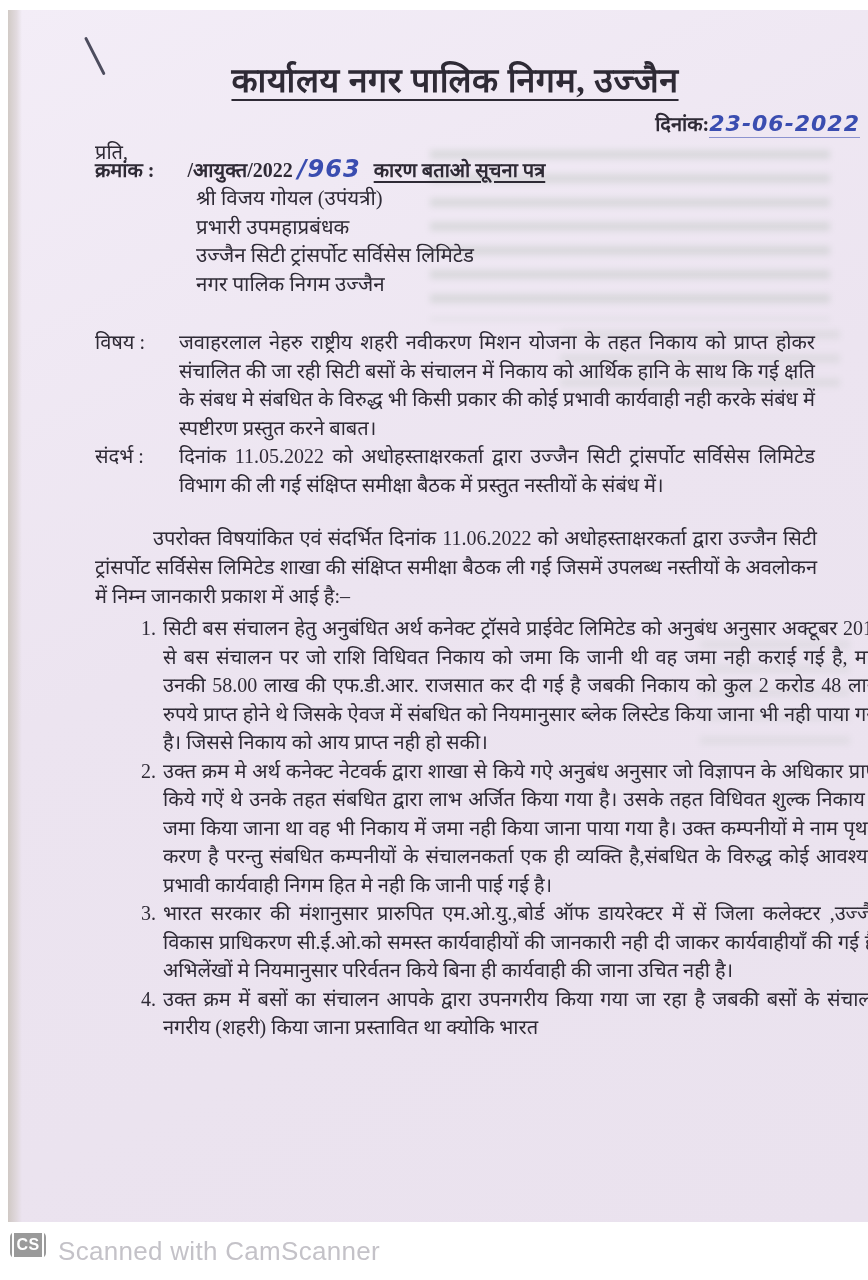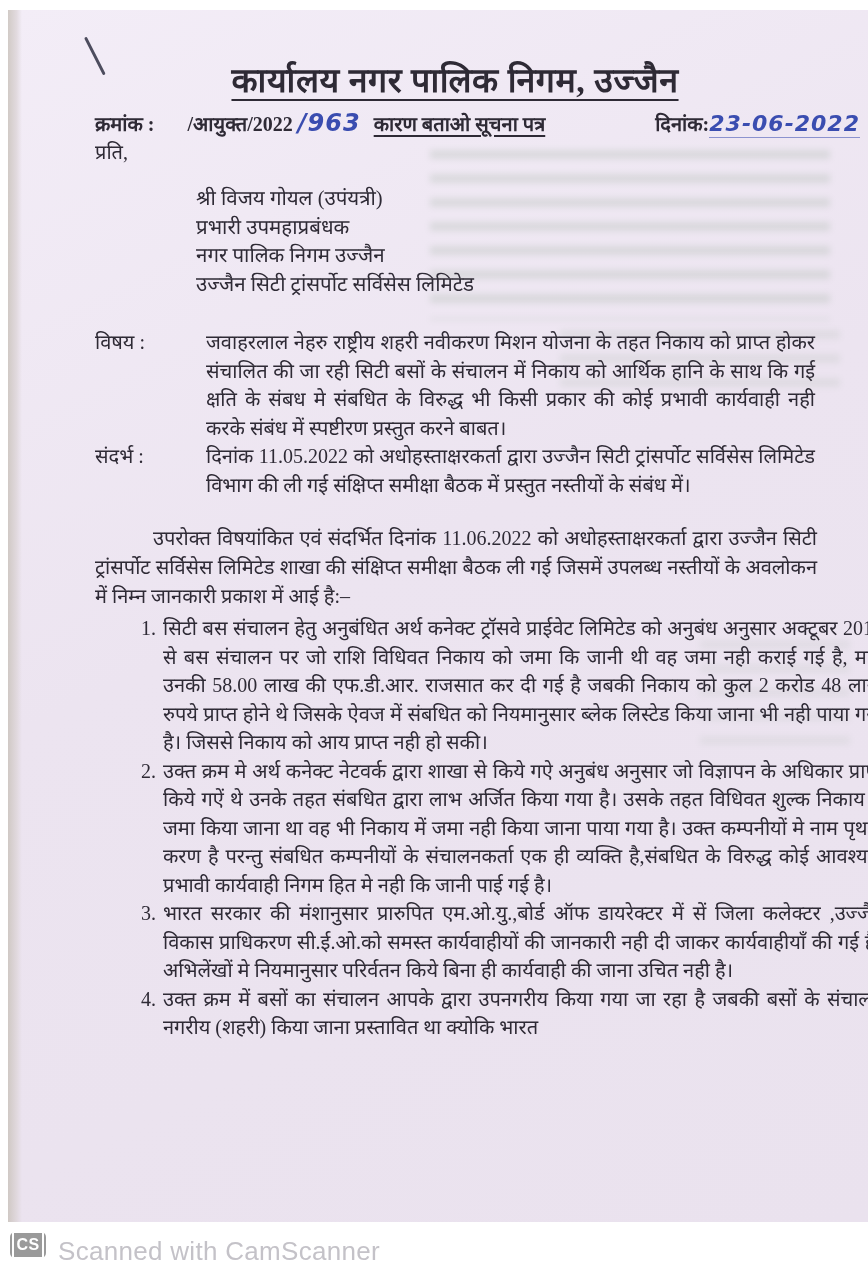--- a/index.html
+++ b/index.html
@@ -44,26 +44,26 @@
     position:absolute;left:95px;top:110px;width:765px;height:30px;
     font-size:20px;font-weight:bold;white-space:nowrap;
   }
   .ref-label{display:inline-block;}
   .ref-printed{display:inline-block;margin-left:28px;}
   .hand{
     color:#3a4db0;font-family:"DejaVu Sans","Liberation Sans",sans-serif;
     font-style:italic;font-weight:bold;letter-spacing:1px;
   }
   .ref-hand{display:inline-block;font-size:24px;line-height:20px;}
-  .ref-notice{display:inline-block;margin-left:8px;text-decoration:underline;text-underline-offset:4px;}
+  .ref-notice{display:inline-block;margin-left:8px;text-decoration:underline;text-underline-offset:4px;margin-top:46px;}
   .date-wrap{position:absolute;right:0;top:0;font-size:20px;font-weight:bold;}
   .date-value{font-size:22px;border-bottom:1.5px solid rgba(58,77,176,.55);padding-bottom:1px;}
   .salutation{position:absolute;left:95px;top:138px;font-size:20px;}
   .addressee{position:absolute;left:196px;top:184px;font-size:20.5px;line-height:28.5px;}
-  .label-block{position:absolute;left:95px;width:720px;display:flex;font-size:20px;line-height:28.5px;gap:27px;}
+  .label-block{position:absolute;left:95px;width:720px;display:flex;font-size:20px;line-height:28.5px;}
   .label-block .lbl{flex:0 0 66px;white-space:nowrap;}
   .label-block .txt{flex:1;text-align:justify;padding-left:2px;margin-left:16px;}
   .subject-block{top:328px;}
   .reference-block{top:442px;}
   .intro{
     position:absolute;left:95px;top:524px;width:722px;
     font-size:20px;line-height:29px;text-align:justify;text-indent:58px;
   }
   .points{
     position:absolute;left:95px;top:614px;width:722px;
@@ -111,22 +111,22 @@
     <span class="date-wrap">
       <span>दिनांक:</span><span class="hand date-value">23-06-2022</span>
     </span>
   </div>
 
   <div class="salutation ink">प्रति,</div>
 
   <div class="addressee ink">
     <div>श्री विजय गोयल (उपंयत्री)</div>
     <div>प्रभारी उपमहाप्रबंधक</div>
+    <div>उज्जैन सिटी ट्रांसर्पोट सर्विसेस लिमिटेड</div>
     <div>नगर पालिक निगम उज्जैन</div>
-    <div>उज्जैन सिटी ट्रांसर्पोट सर्विसेस लिमिटेड</div>
   </div>
 
   <div class="label-block subject-block ink">
     <div class="lbl">विषय :</div>
     <div class="txt">जवाहरलाल नेहरु राष्ट्रीय शहरी नवीकरण मिशन योजना के तहत निकाय को प्राप्त होकर संचालित की जा रही सिटी बसों के संचालन में निकाय को आर्थिक हानि के साथ कि गई क्षति के संबध मे संबधित के विरुद्ध भी किसी प्रकार की कोई प्रभावी कार्यवाही नही करके संबंध में स्पष्टीरण प्रस्तुत करने बाबत।</div>
   </div>
 
   <div class="label-block reference-block ink">
     <div class="lbl">संदर्भ :</div>
     <div class="txt">दिनांक 11.05.2022 को अधोहस्ताक्षरकर्ता द्वारा उज्जैन सिटी ट्रांसर्पोट सर्विसेस लिमिटेड विभाग की ली गई संक्षिप्त समीक्षा बैठक में प्रस्तुत नस्तीयों के संबंध में।</div>

